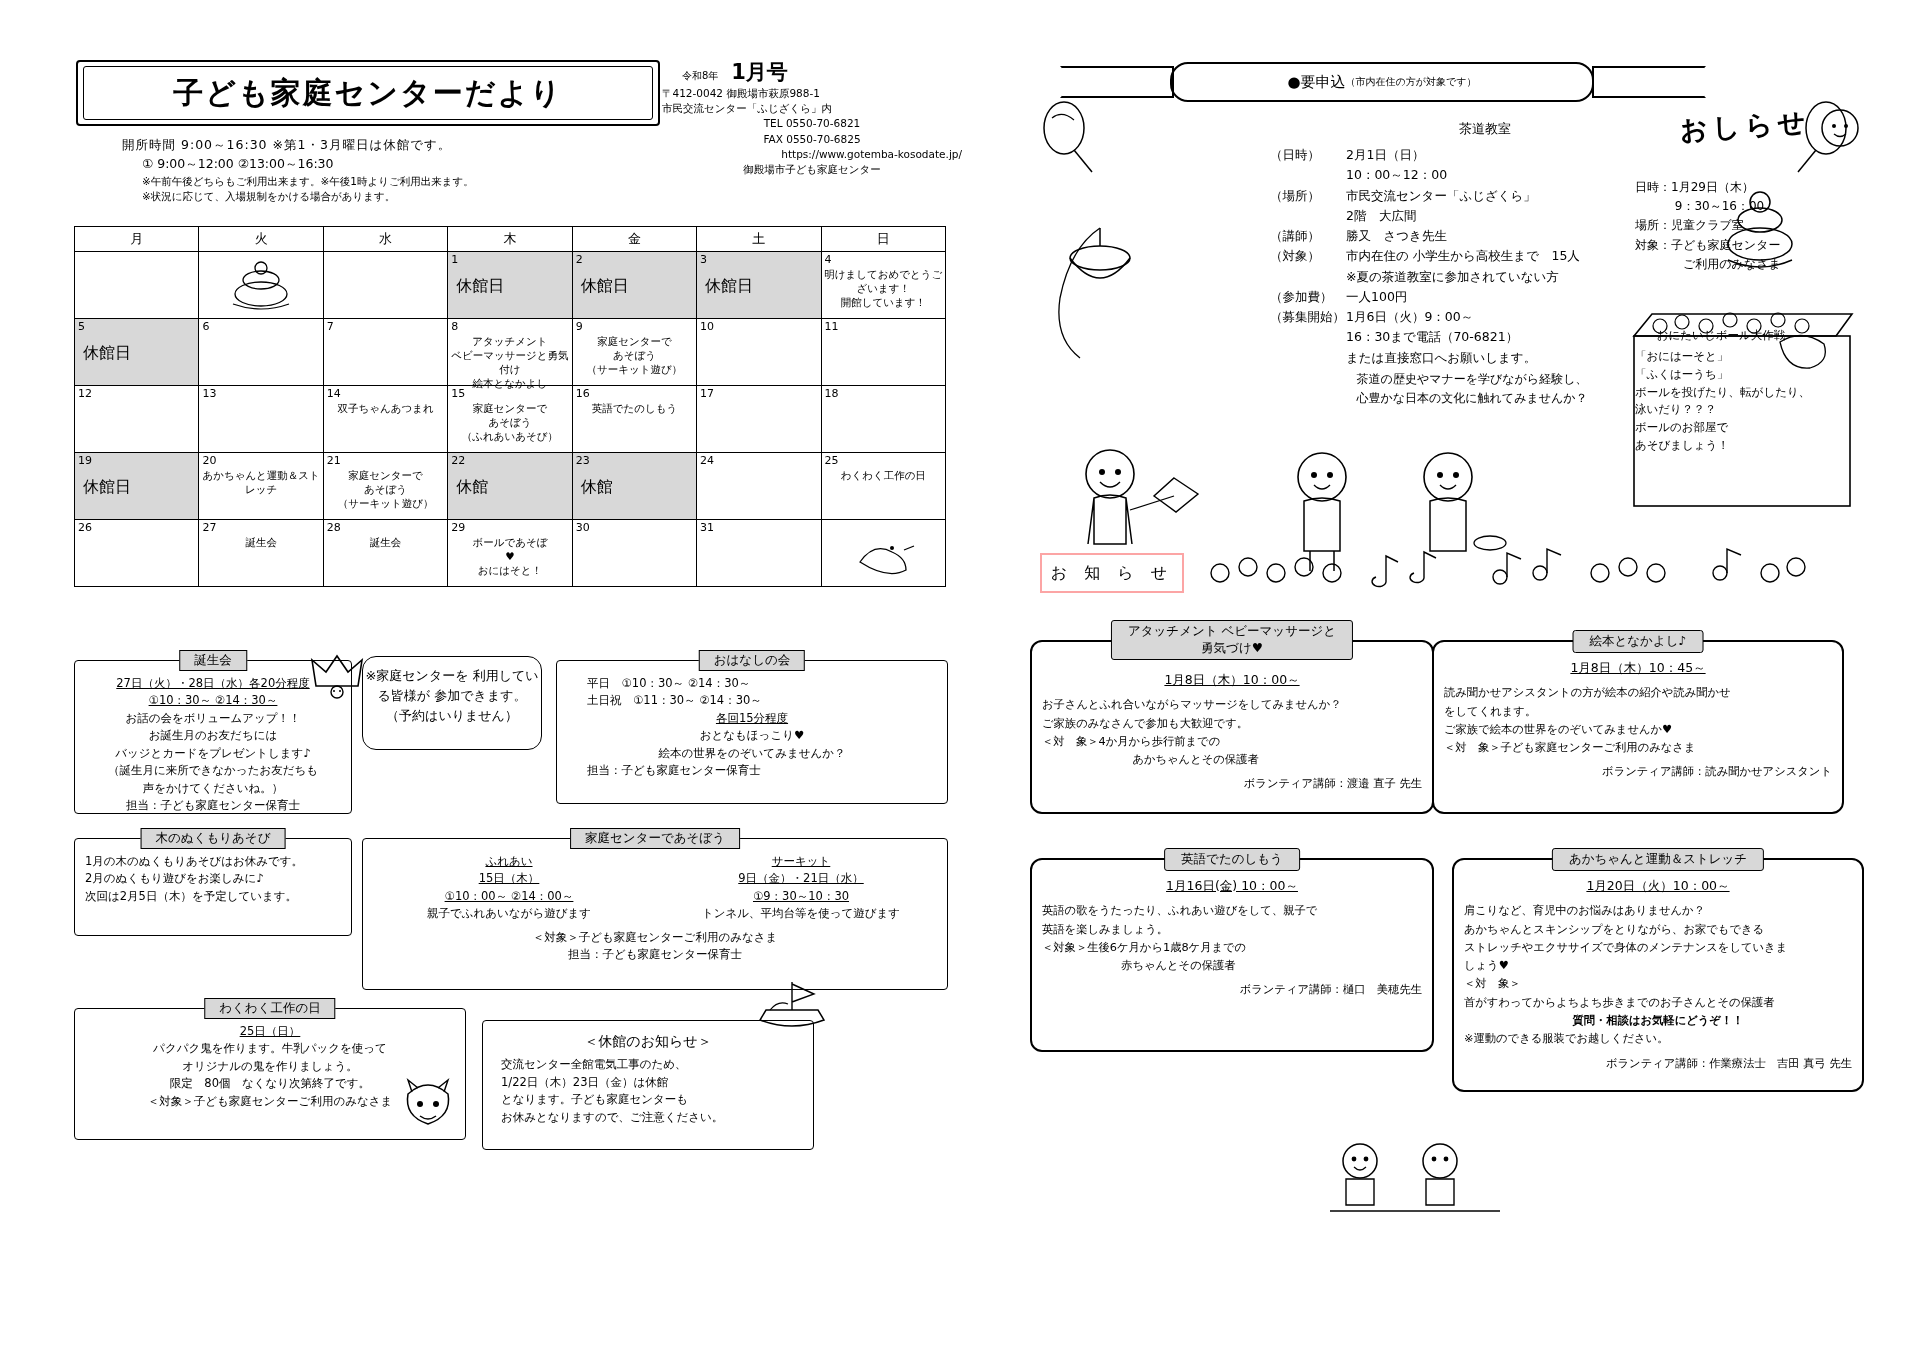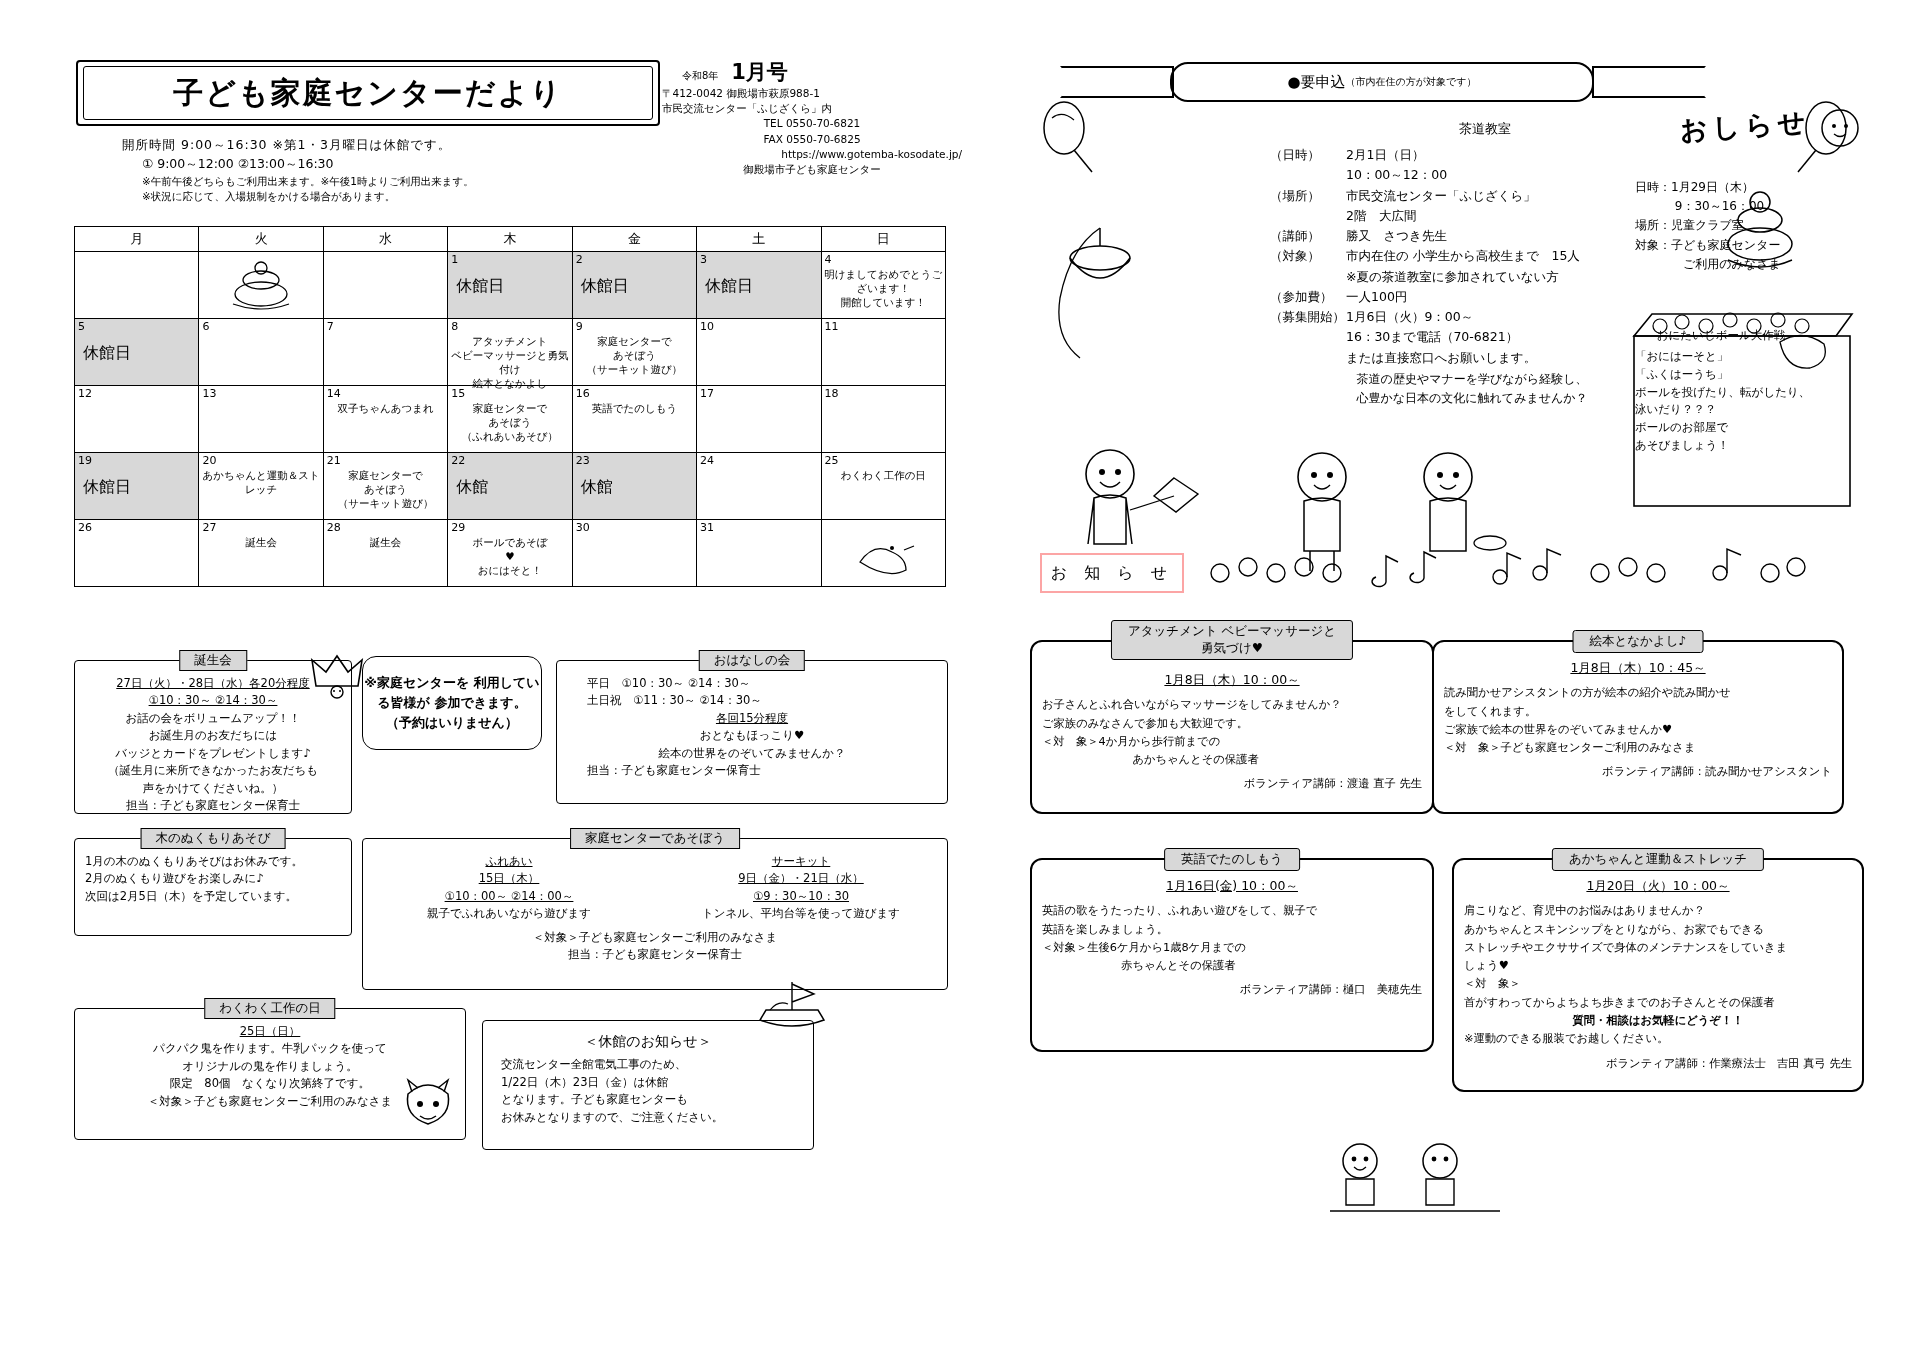--- a/index.html
+++ b/index.html
@@ -273,21 +273,21 @@
     </div>
 
     <svg class="doodle" style="left:240px;top:596px;" width="70" height="60" viewBox="0 0 70 60">
       <path d="M14 42 L10 16 L24 28 L35 12 L46 28 L60 16 L56 42 Z" fill="none" stroke="#000" stroke-width="1.6"></path>
       <circle cx="35" cy="48" r="6" fill="none" stroke="#000" stroke-width="1.4"></circle>
       <circle cx="32" cy="47" r="1" fill="#000"></circle>
         <circle cx="38" cy="47" r="1" fill="#000"></circle>
     </svg>
 
     <div class="roundbox" style="left:300px;top:608px;width:178px;height:92px;">
-      <div style="position:absolute;left:0;top:16px;width:100%;text-align:center;font-size:13px;line-height:1.55;font-weight:bold;">
+      <div style="position:absolute;left:0;top:9px;width:100%;text-align:center;font-size:13px;line-height:1.55;font-weight:normal;">
         <span class="l">※家庭センターを</span>
         <span class="l">利用している皆様が</span>
         <span class="l">参加できます。</span>
         <span class="l">（予約はいりません）</span>
       </div>
     </div>
 
     <div class="panel" style="left:494px;top:612px;width:390px;height:142px;">
       <div class="ptitle">おはなしの会</div>
       <div class="pbody">

